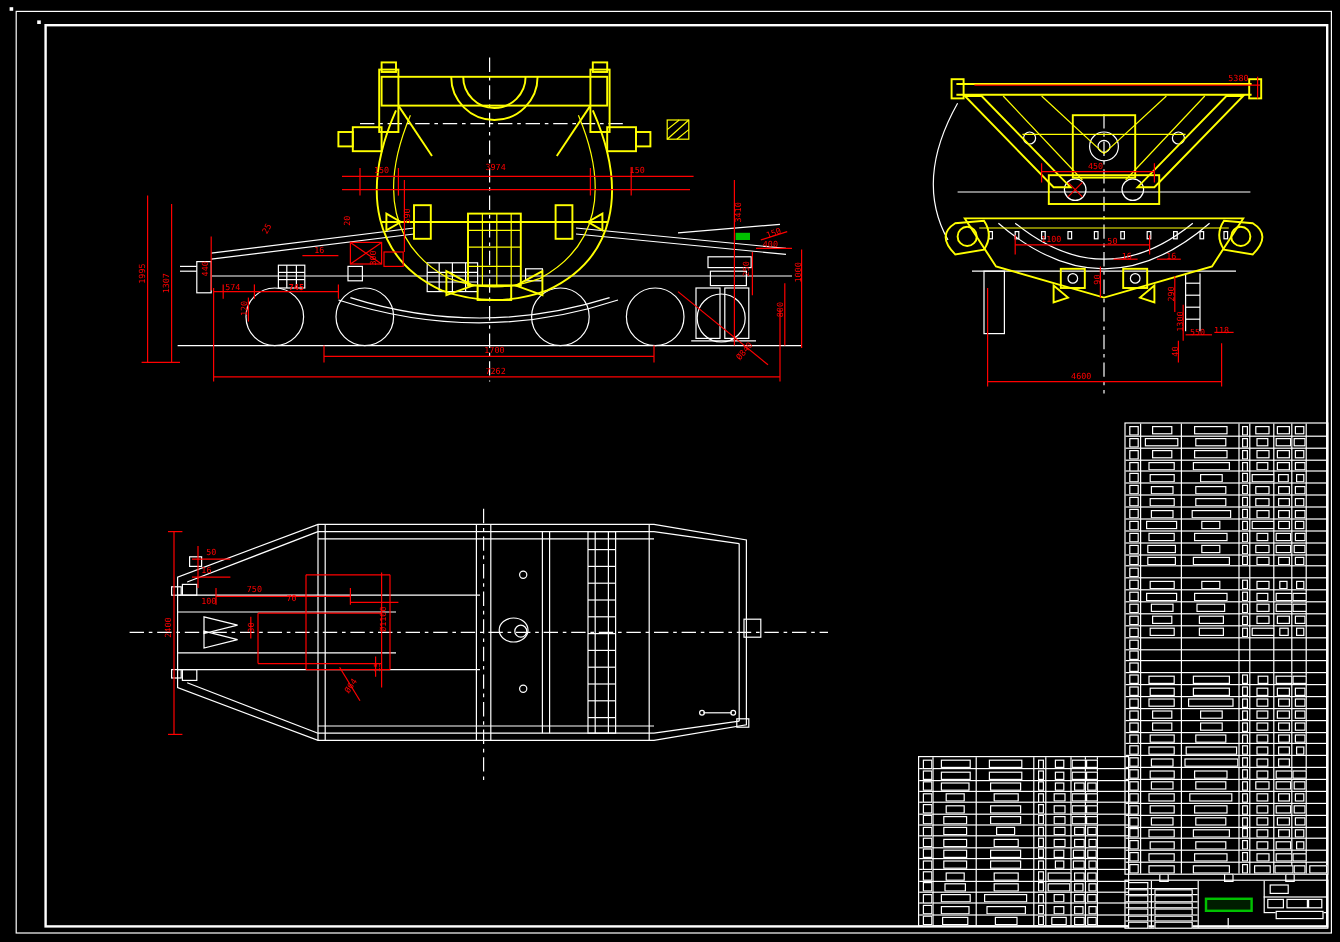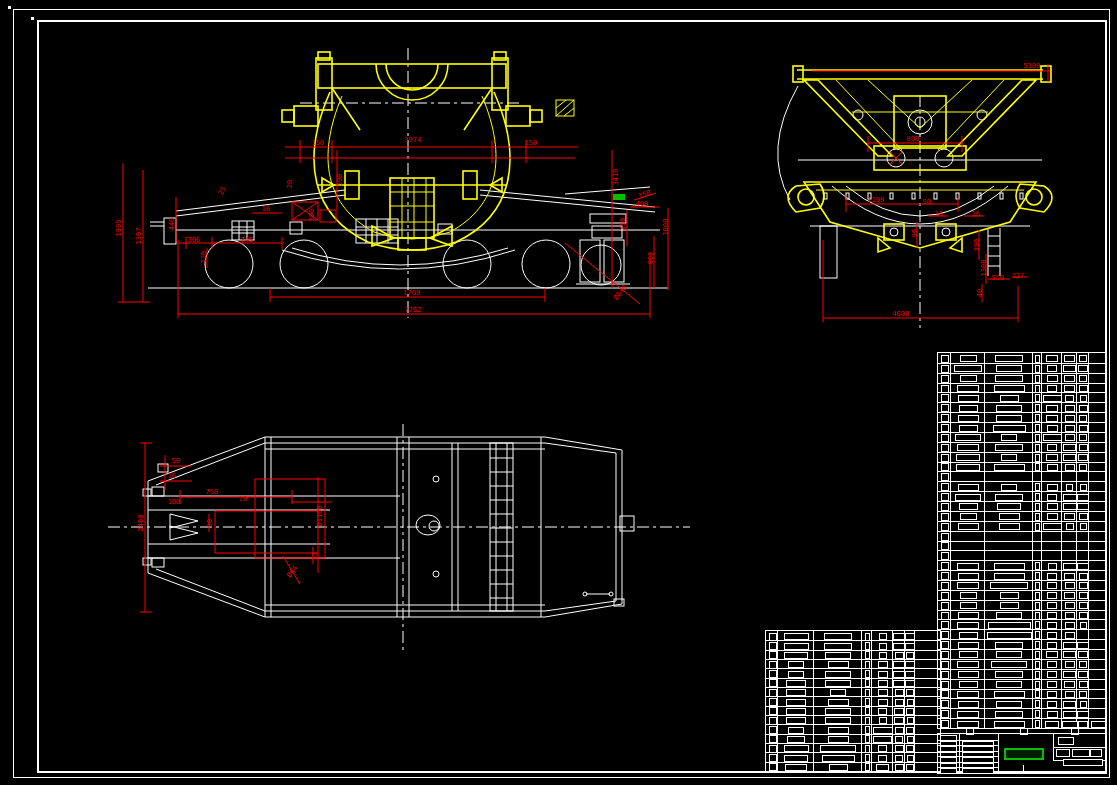--- a/index.html
+++ b/index.html
@@ -332,46 +332,46 @@
   <div id="dim-layer">
       <span class="dim" style="left: 318px; top: 143px; transform: translate(-50%, -50%) rotate(0deg);">150</span>
       <span class="dim" style="left: 413px; top: 140px; transform: translate(-50%, -50%) rotate(0deg);">3974</span>
       <span class="dim" style="left: 531px; top: 143px; transform: translate(-50%, -50%) rotate(0deg);">150</span>
       <span class="dim" style="left: 340px; top: 180px; transform: translate(-50%, -50%) rotate(-90deg);">590</span>
       <span class="dim" style="left: 290px; top: 184px; transform: translate(-50%, -50%) rotate(-90deg);">20</span>
       <span class="dim" style="left: 223px; top: 191px; transform: translate(-50%, -50%) rotate(-60deg);">25</span>
       <span class="dim" style="left: 119px; top: 228px; transform: translate(-50%, -50%) rotate(-90deg);">1995</span>
       <span class="dim" style="left: 139px; top: 236px; transform: translate(-50%, -50%) rotate(-90deg);">1307</span>
       <span class="dim" style="left: 172px; top: 224px; transform: translate(-50%, -50%) rotate(-90deg);">440</span>
-      <span class="dim" style="left: 194px; top: 240px; transform: translate(-50%, -50%) rotate(0deg);">306</span>
+      <span class="dim" style="left: 194px; top: 240px; transform: translate(-50%, -50%) rotate(0deg);">574</span>
       <span class="dim" style="left: 247px; top: 240px; transform: translate(-50%, -50%) rotate(0deg); font-weight: bold;">745</span>
       <span class="dim" style="left: 266px; top: 209px; transform: translate(-50%, -50%) rotate(0deg);">16</span>
       <span class="dim" style="left: 204px; top: 257px; transform: translate(-50%, -50%) rotate(-90deg);">120</span>
       <span class="dim" style="left: 312px; top: 215px; transform: translate(-50%, -50%) rotate(-90deg);">300</span>
       <span class="dim" style="left: 616px; top: 177px; transform: translate(-50%, -50%) rotate(-90deg);">3410</span>
       <span class="dim" style="left: 645px; top: 195px; transform: translate(-50%, -50%) rotate(-20deg);">150</span>
       <span class="dim" style="left: 642px; top: 204px; transform: translate(-50%, -50%) rotate(0deg);">400</span>
       <span class="dim" style="left: 623px; top: 224px; transform: translate(-50%, -50%) rotate(-90deg);">250</span>
       <span class="dim" style="left: 666px; top: 227px; transform: translate(-50%, -50%) rotate(-90deg);">1000</span>
       <span class="dim" style="left: 651px; top: 258px; transform: translate(-50%, -50%) rotate(-90deg);">800</span>
       <span class="dim" style="left: 621px; top: 293px; transform: translate(-50%, -50%) rotate(-50deg);">Ø840</span>
       <span class="dim" style="left: 412px; top: 293px; transform: translate(-50%, -50%) rotate(0deg);">1700</span>
       <span class="dim" style="left: 413px; top: 310px; transform: translate(-50%, -50%) rotate(0deg);">7262</span>
       <span class="dim" style="left: 1032px; top: 66px; transform: translate(-50%, -50%) rotate(0deg);">5380</span>
-      <span class="dim" style="left: 913px; top: 139px; transform: translate(-50%, -50%) rotate(0deg);">890</span>
+      <span class="dim" style="left: 913px; top: 139px; transform: translate(-50%, -50%) rotate(0deg);">450</span>
       <span class="dim" style="left: 876px; top: 200px; transform: translate(-50%, -50%) rotate(0deg);">1100</span>
       <span class="dim" style="left: 927px; top: 202px; transform: translate(-50%, -50%) rotate(0deg);">50</span>
       <span class="dim" style="left: 939px; top: 214px; transform: translate(-50%, -50%) rotate(0deg);">16</span>
       <span class="dim" style="left: 976px; top: 214px; transform: translate(-50%, -50%) rotate(0deg);">16</span>
       <span class="dim" style="left: 915px; top: 233px; transform: translate(-50%, -50%) rotate(-90deg);">90</span>
       <span class="dim" style="left: 977px; top: 245px; transform: translate(-50%, -50%) rotate(-90deg);">290</span>
       <span class="dim" style="left: 984px; top: 268px; transform: translate(-50%, -50%) rotate(-90deg);">1300</span>
       <span class="dim" style="left: 980px; top: 293px; transform: translate(-50%, -50%) rotate(-90deg);">40</span>
       <span class="dim" style="left: 998px; top: 278px; transform: translate(-50%, -50%) rotate(0deg);">550</span>
-      <span class="dim" style="left: 1018px; top: 276px; transform: translate(-50%, -50%) rotate(0deg);">127</span>
+      <span class="dim" style="left: 1018px; top: 276px; transform: translate(-50%, -50%) rotate(0deg);">118</span>
       <span class="dim" style="left: 901px; top: 314px; transform: translate(-50%, -50%) rotate(0deg);">4600</span>
       <span class="dim" style="left: 176px; top: 461px; transform: translate(-50%, -50%) rotate(0deg);">50</span>
       <span class="dim" style="left: 172px; top: 476px; transform: translate(-50%, -50%) rotate(0deg);">16</span>
       <span class="dim" style="left: 174px; top: 502px; transform: translate(-50%, -50%) rotate(0deg);">100</span>
       <span class="dim" style="left: 212px; top: 492px; transform: translate(-50%, -50%) rotate(0deg);">750</span>
       <span class="dim" style="left: 243px; top: 499px; transform: translate(-50%, -50%) rotate(0deg);">70</span>
       <span class="dim" style="left: 141px; top: 523px; transform: translate(-50%, -50%) rotate(-90deg);">2400</span>
       <span class="dim" style="left: 210px; top: 523px; transform: translate(-50%, -50%) rotate(-90deg);">30</span>
       <span class="dim" style="left: 320px; top: 516px; transform: translate(-50%, -50%) rotate(-90deg);">Ø1100</span>
       <span class="dim" style="left: 315px; top: 556px; transform: translate(-50%, -50%) rotate(-90deg);">15</span>

